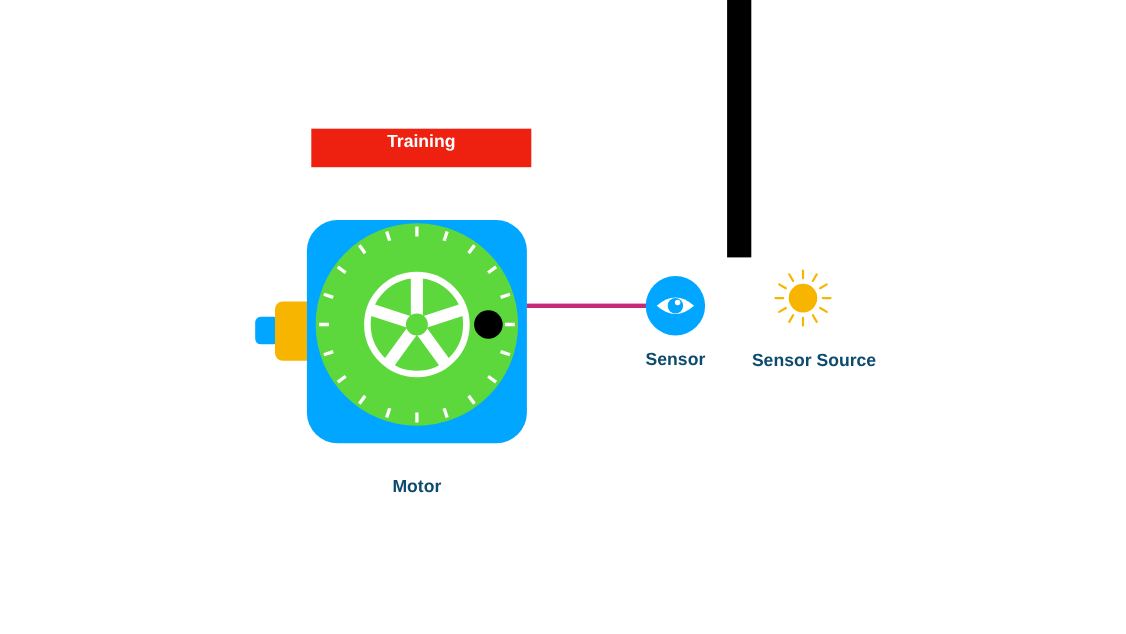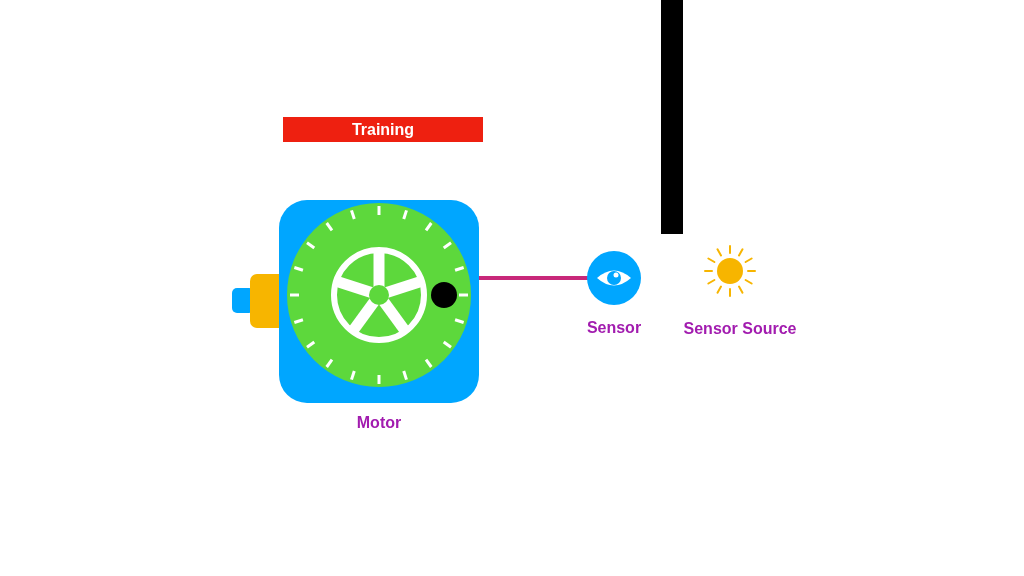--- a/index.html
+++ b/index.html
@@ -1,30 +1,30 @@
 <!DOCTYPE html>
 <html><head>
 <meta charset="utf-8">
 <style>
   html, body { margin:0; padding:0; }
   body { width:1024px; height:576px; background:#ffffff; position:relative; overflow:hidden;
          font-family:"Liberation Sans", sans-serif; }
   .abs { position:absolute; }
-  #training-banner { left:283px; top:117px; width:200px; height:25px; background:#ee2010;
+  #training-banner { left:283px; top:117px; width:200px; height:35px; background:#ee2010;
      color:#fff; font-weight:bold; font-size:16px; line-height:25px; text-align:center; }
   #wall { left:661px; top:0; width:22px; height:234px; background:#000; }
   #motor-shaft { left:232px; top:288px; width:22px; height:25px; background:#00a6ff; border-radius:5px; }
   #motor-coupler { left:250px; top:274px; width:32px; height:54px; background:#f7b500; border-radius:7px 0 0 7px; }
   #motor-box { left:279px; top:200px; width:200px; height:203px; background:#00a6ff; border-radius:28px; }
   #gear-svg { left:279px; top:200px; width:200px; height:203px; }
   #wire { left:479px; top:276px; width:110px; height:4px; background:#c8287a; }
   #sensor { left:587px; top:251px; width:54px; height:54px; border-radius:50%; background:#00a6ff; }
   #sun-svg { left:700px; top:240px; width:60px; height:60px; }
-  .label { font-weight:bold; font-size:16px; color:#a21caf; text-align:center; }
-  #motor-label { left:329px; top:414px; width:100px; }
+  .label { font-weight:bold; font-size:16px; color:#0c4a6e; text-align:center; }
+  #motor-label { left:329px; top:434px; width:100px; }
   #sensor-label { left:574px; top:319px; width:80px; }
   #light-label { left:680px; top:320px; width:120px; }
 </style>
 </head>
 <body>
 
 <div id="training-banner" class="abs">Training</div>
 
 <div id="wall" class="abs"></div>
 

